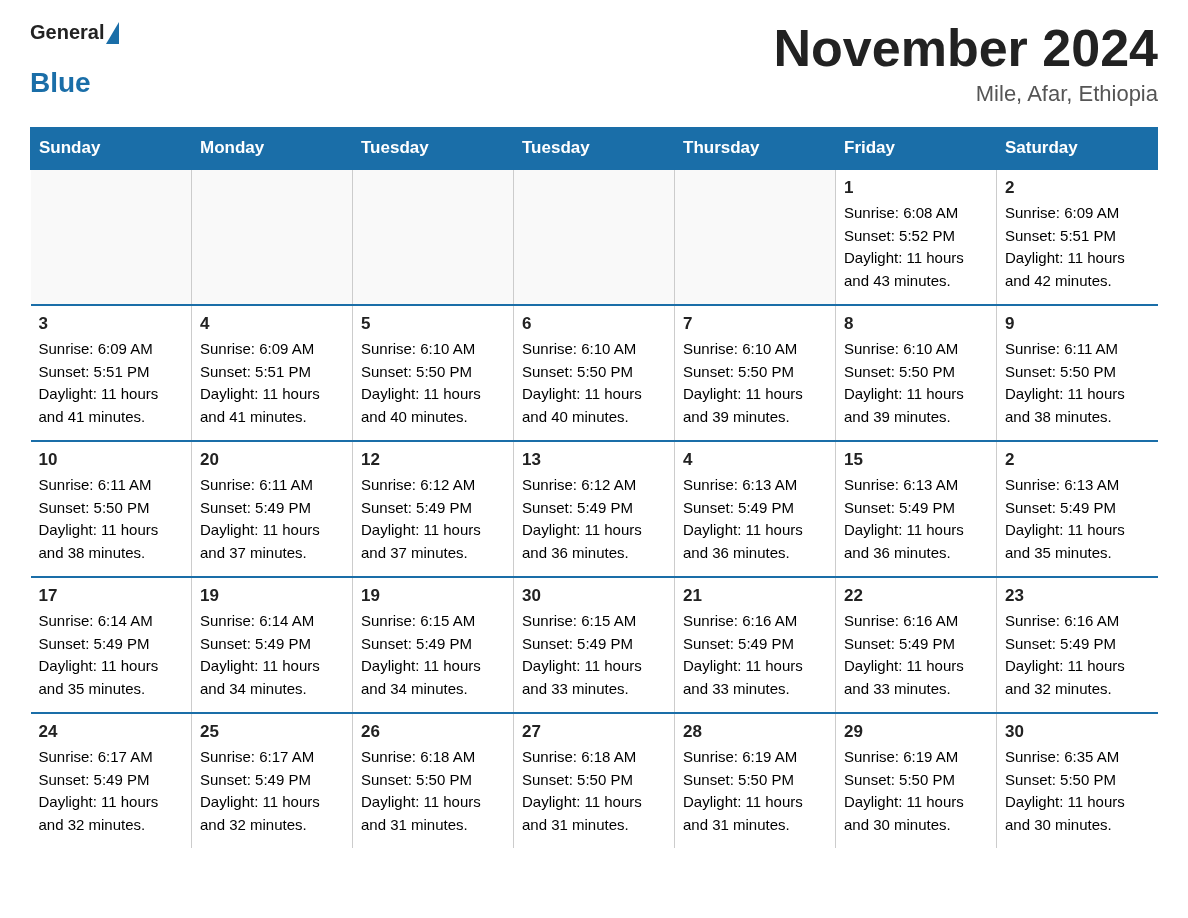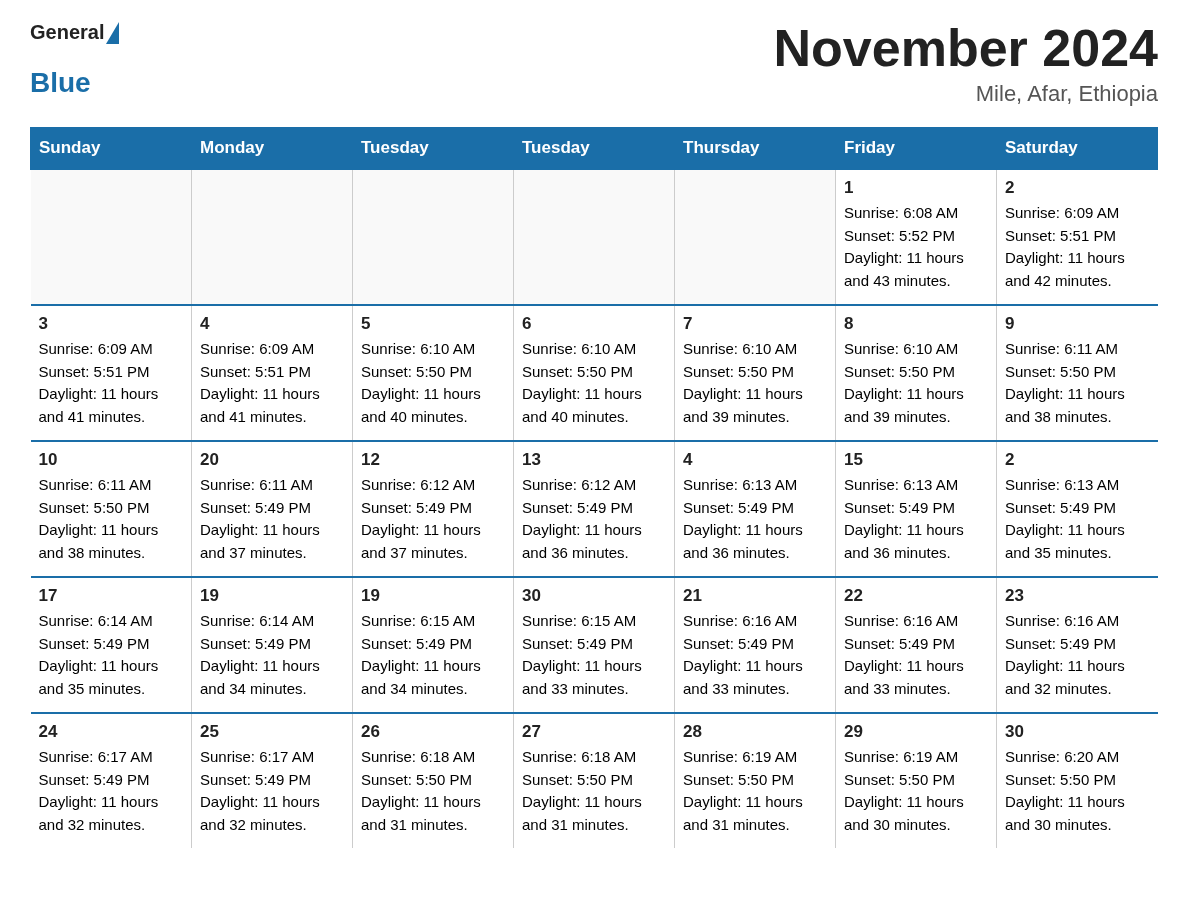--- a/index.html
+++ b/index.html
@@ -307,19 +307,19 @@
 Daylight: 11 hours and 31 minutes.</div>
         </td>
         <td>
           <span class="day-num">29</span>
           <div class="day-info" style="white-space: pre-line;">Sunrise: 6:19 AM
 Sunset: 5:50 PM
 Daylight: 11 hours and 30 minutes.</div>
         </td>
         <td>
           <span class="day-num">30</span>
-          <div class="day-info" style="white-space: pre-line;">Sunrise: 6:20 AM
+          <div class="day-info" style="white-space: pre-line;">Sunrise: 6:35 AM
 Sunset: 5:50 PM
 Daylight: 11 hours and 30 minutes.</div>
         </td>
       </tr>
     </tbody>
 </table>
 
 </body></html>

